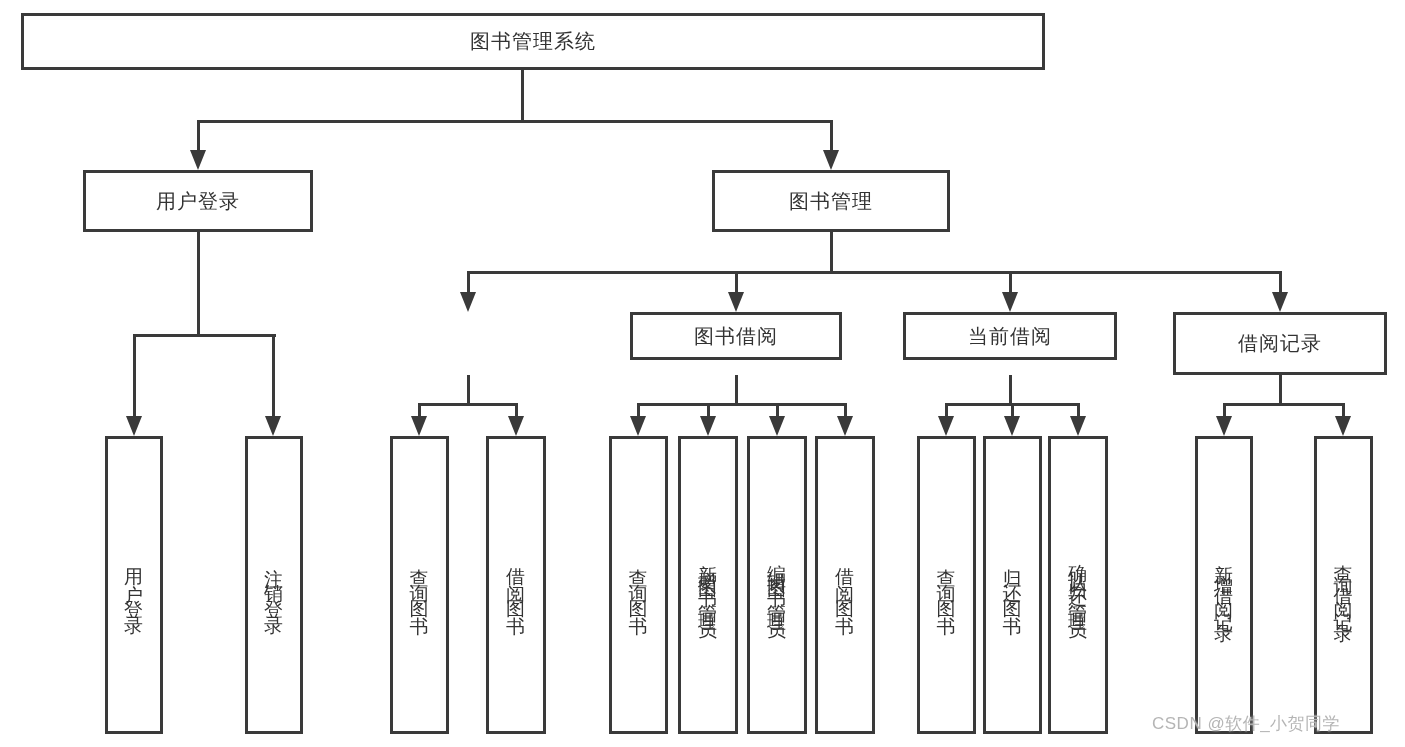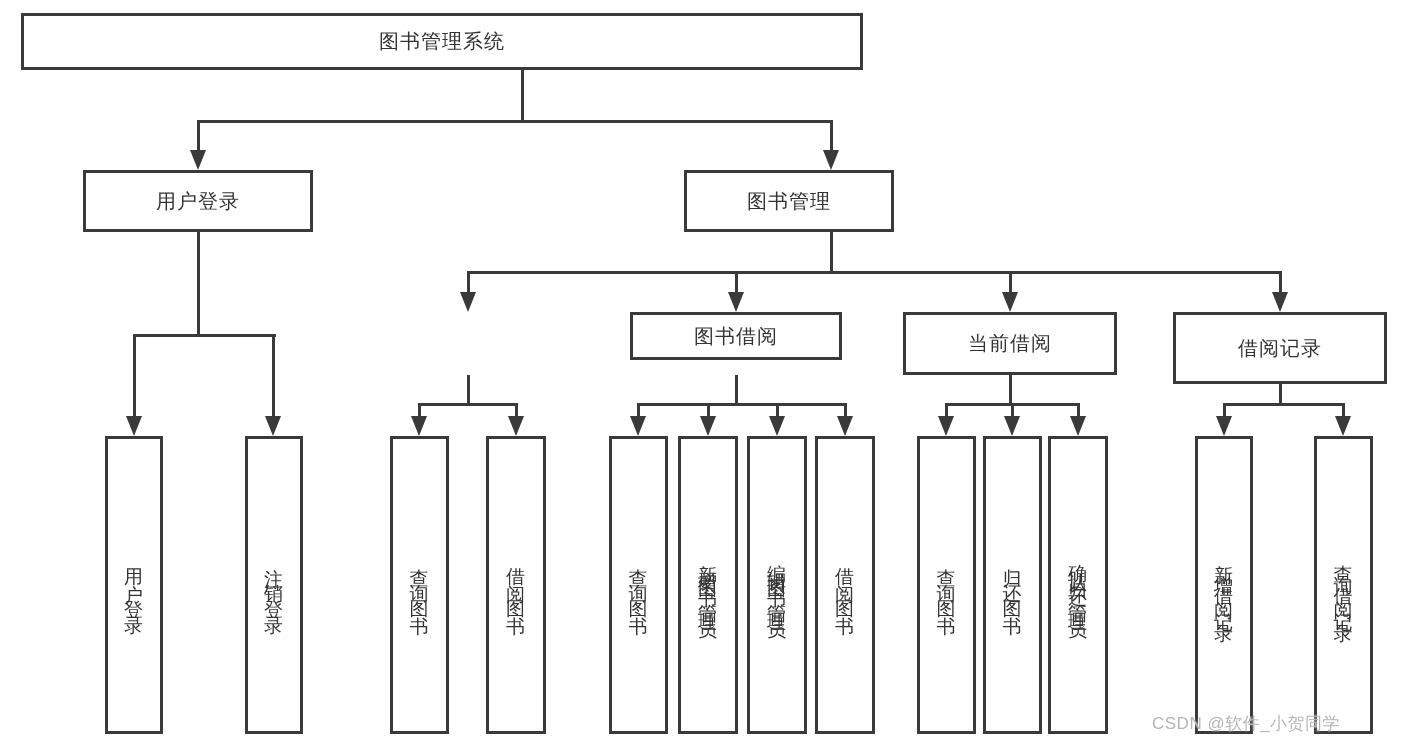--- a/index.html
+++ b/index.html
@@ -39,38 +39,38 @@
     position:absolute;left:1152px;top:712px;z-index:5;
     font-size:17px;color:var(--watermark);letter-spacing:0.5px;white-space:nowrap;
     text-shadow:0 0 2px #ffffff;
   }
 </style>
 </head>
 <body>
 
 <div class="canvas">
 
-  <div class="node" style="left:21px;top:13px;width:842px;height:57px">
+  <div class="node" style="left:21px;top:13px;width:1024px;height:57px">
     <span>图书管理系统</span>
   </div>
 
   <div class="node" style="left:83px;top:170px;width:230px;height:62px">
     <span>用户登录</span>
   </div>
-  <div class="node" style="left:684px;top:170px;width:210px;height:62px">
+  <div class="node" style="left:712px;top:170px;width:238px;height:62px">
     <span>图书管理</span>
   </div>
 
   <div class="node" style="left:630px;top:312px;width:212px;height:48px">
     <span>图书借阅</span>
   </div>
-  <div class="node" style="left:903px;top:312px;width:214px;height:63px">
+  <div class="node" style="left:903px;top:312px;width:214px;height:48px">
     <span>当前借阅</span>
   </div>
-  <div class="node" style="left:1173px;top:312px;width:214px;height:72px">
+  <div class="node" style="left:1173px;top:312px;width:214px;height:63px">
     <span>借阅记录</span>
   </div>
 
   <div class="node leaf" style="left:105px;top:436px;width:58px;height:298px">
     <span class="vtext sp-loose">用户登录</span>
   </div>
   <div class="node leaf" style="left:245px;top:436px;width:58px;height:298px">
     <span class="vtext sp-loose">注销登录</span>
   </div>
 

